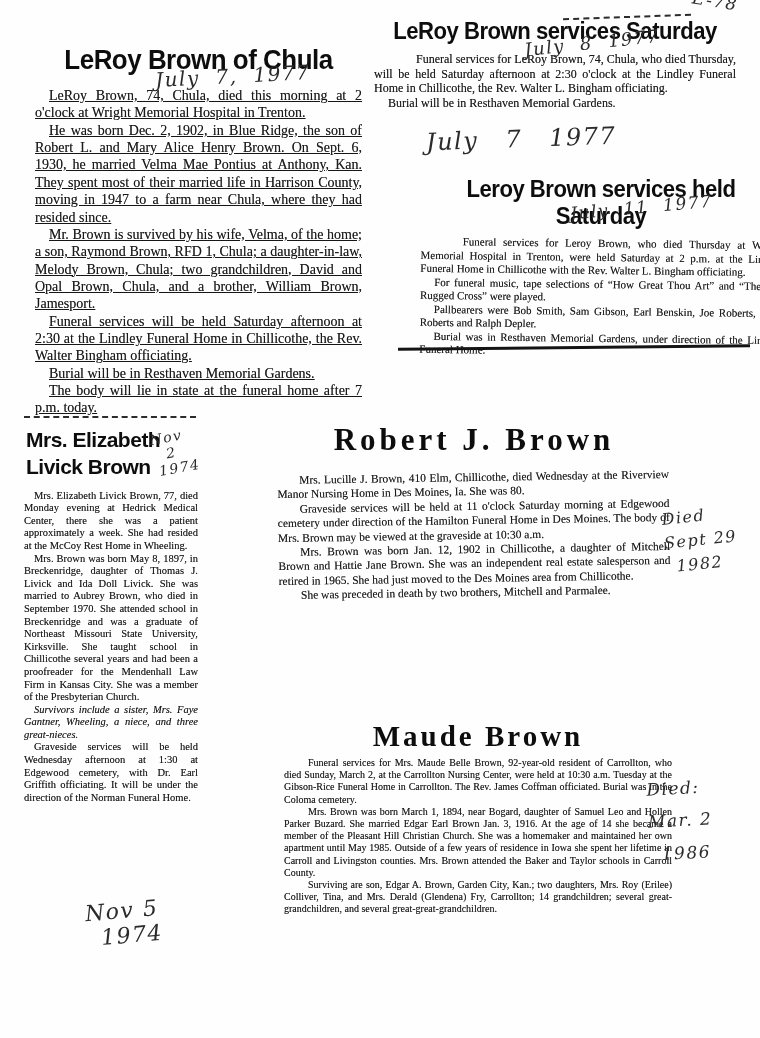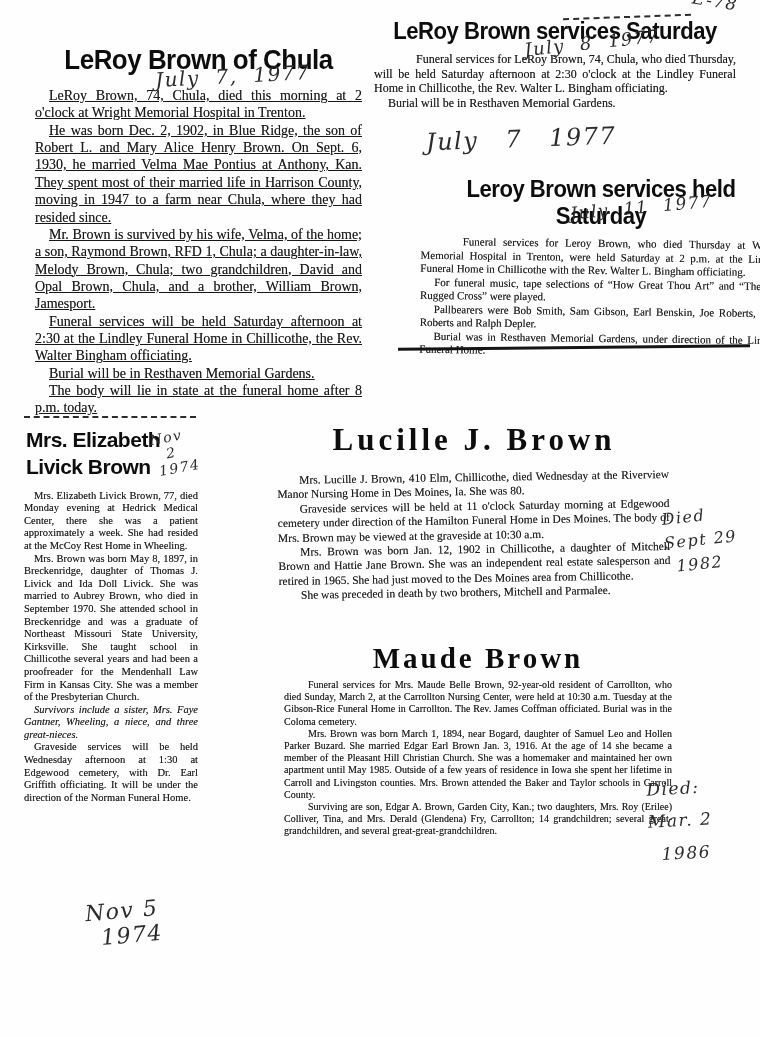--- a/index.html
+++ b/index.html
@@ -28,21 +28,21 @@
 
   <div class="clipping" style="left:35px;top:45px;width:327px;">
     <h1 class="gothic" style="font-size:27px;margin-bottom:11px;">LeRoy Brown of Chula</h1>
     <div class="hw" style="left:120px;top:20px;font-size:20px;transform:rotate(-3deg);word-spacing:8px;">July 7, 1977</div>
     <div class="bodytext" style="font-size:14px;line-height:1.24;text-decoration:underline;">
       <p>LeRoy Brown, 74, Chula, died this morning at 2 o'clock at Wright Memorial Hospital in Trenton.</p>
       <p>He was born Dec. 2, 1902, in Blue Ridge, the son of Robert L. and Mary Alice Henry Brown. On Sept. 6, 1930, he married Velma Mae Pontius at Anthony, Kan. They spent most of their married life in Harrison County, moving in 1947 to a farm near Chula, where they had resided since.</p>
       <p>Mr. Brown is survived by his wife, Velma, of the home; a son, Raymond Brown, RFD 1, Chula; a daughter-in-law, Melody Brown, Chula; two grandchildren, David and Opal Brown, Chula, and a brother, William Brown, Jamesport.</p>
       <p>Funeral services will be held Saturday afternoon at 2:30 at the Lindley Funeral Home in Chillicothe, the Rev. Walter Bingham officiating.</p>
       <p>Burial will be in Resthaven Memorial Gardens.</p>
-      <p>The body will lie in state at the funeral home after 8 p.m. today.</p>
+      <p>The body will lie in state at the funeral home after 7 p.m. today.</p>
     </div>
   </div>
 
   <div class="dashes" style="left:563px;top:16px;width:128px;transform:rotate(-2deg);"></div>
 
   <div class="clipping deep" style="left:374px;top:10px;width:362px;">
     <h1 class="gothic" style="font-size:23px;margin:8px 0 7px 0;">LeRoy Brown services Saturday</h1>
     <div class="hw" style="left:150px;top:23px;font-size:18px;transform:rotate(-6deg);word-spacing:8px;">July 8 1977</div>
     <div class="bodytext" style="font-size:12px;line-height:1.22;">
       <p class="first">Funeral services for LeRoy Brown, 74, Chula, who died Thursday, will be held Saturday afternoon at 2:30 o'clock at the Lindley Funeral Home in Chillicothe, the Rev. Walter L. Bingham officiating.</p>
@@ -83,36 +83,36 @@
       <p style="text-indent:10px;">Graveside services will be held Wednesday afternoon at 1:30 at Edgewood cemetery, with Dr. Earl Griffith officiating. It will be under the direction of the Norman Funeral Home.</p>
     </div>
   </div>
 
   <div class="hw" style="left:86px;top:898px;font-size:22px;transform:rotate(-5deg);">
     <div>Nov 5</div>
     <div style="margin-left:14px;">1974</div>
   </div>
 
   <div class="clipping" style="left:278px;top:422px;width:392px;">
-    <h1 class="serifhead" style="font-size:31px;letter-spacing:4px;margin-bottom:12px;">Lucille J. Brown</h1>
+    <h1 class="serifhead" style="font-size:31px;letter-spacing:4px;margin-bottom:12px;">Robert J. Brown</h1>
     <div class="bodytext" style="font-size:11.5px;line-height:1.25;transform:rotate(-0.9deg);">
       <p style="text-indent:22px;">Mrs. Lucille J. Brown, 410 Elm, Chillicothe, died Wednesday at the Riverview Manor Nursing Home in Des Moines, Ia. She was 80.</p>
       <p style="text-indent:22px;">Graveside services will be held at 11 o'clock Saturday morning at Edgewood cemetery under direction of the Hamilton Funeral Home in Des Moines. The body of Mrs. Brown may be viewed at the graveside at 10:30 a.m.</p>
       <p style="text-indent:22px;">Mrs. Brown was born Jan. 12, 1902 in Chillicothe, a daughter of Mitchell Brown and Hattie Jane Brown. She was an independent real estate salesperson and retired in 1965. She had just moved to the Des Moines area from Chillicothe.</p>
       <p style="text-indent:22px;">She was preceded in death by two brothers, Mitchell and Parmalee.</p>
     </div>
   </div>
 
   <div class="hw" style="left:664px;top:504px;font-size:16px;transform:rotate(-6deg);line-height:1.5;">
     <div>Died</div>
     <div>Sept 29</div>
     <div style="margin-left:10px;">1982</div>
   </div>
 
-  <div class="clipping" style="left:284px;top:642px;width:388px;">
+  <div class="clipping" style="left:284px;top:720px;width:388px;">
     <h1 class="serifhead" style="font-size:29px;letter-spacing:3px;margin-bottom:4px;">Maude Brown</h1>
     <div class="bodytext" style="font-size:10px;line-height:1.22;">
       <p style="text-indent:24px;">Funeral services for Mrs. Maude Belle Brown, 92-year-old resident of Carrollton, who died Sunday, March 2, at the Carrollton Nursing Center, were held at 10:30 a.m. Tuesday at the Gibson-Rice Funeral Home in Carrollton. The Rev. James Coffman officiated. Burial was in the Coloma cemetery.</p>
       <p style="text-indent:24px;">Mrs. Brown was born March 1, 1894, near Bogard, daughter of Samuel Leo and Hollen Parker Buzard. She married Edgar Earl Brown Jan. 3, 1916. At the age of 14 she became a member of the Pleasant Hill Christian Church. She was a homemaker and maintained her own apartment until May 1985. Outside of a few years of residence in Iowa she spent her lifetime in Carroll and Livingston counties. Mrs. Brown attended the Baker and Taylor schools in Carroll County.</p>
       <p style="text-indent:24px;">Surviving are son, Edgar A. Brown, Garden City, Kan.; two daughters, Mrs. Roy (Erilee) Colliver, Tina, and Mrs. Derald (Glendena) Fry, Carrollton; 14 grandchildren; several great-grandchildren, and several great-great-grandchildren.</p>
     </div>
   </div>
 
   <div class="hw" style="left:648px;top:772px;font-size:17px;transform:rotate(-3deg);line-height:1.9;">
     <div>Died:</div>

